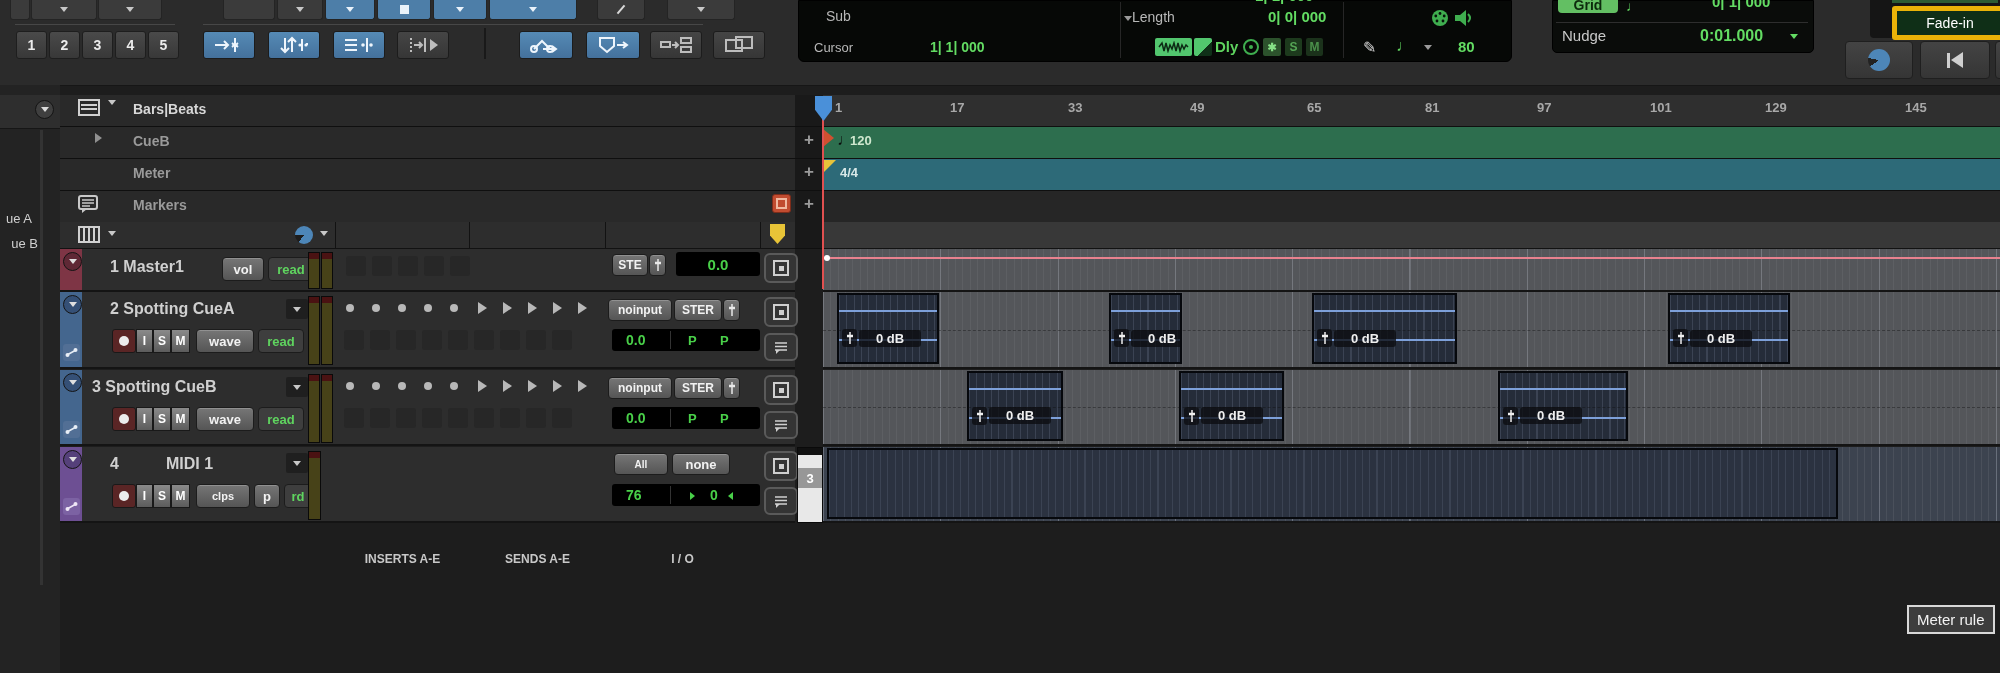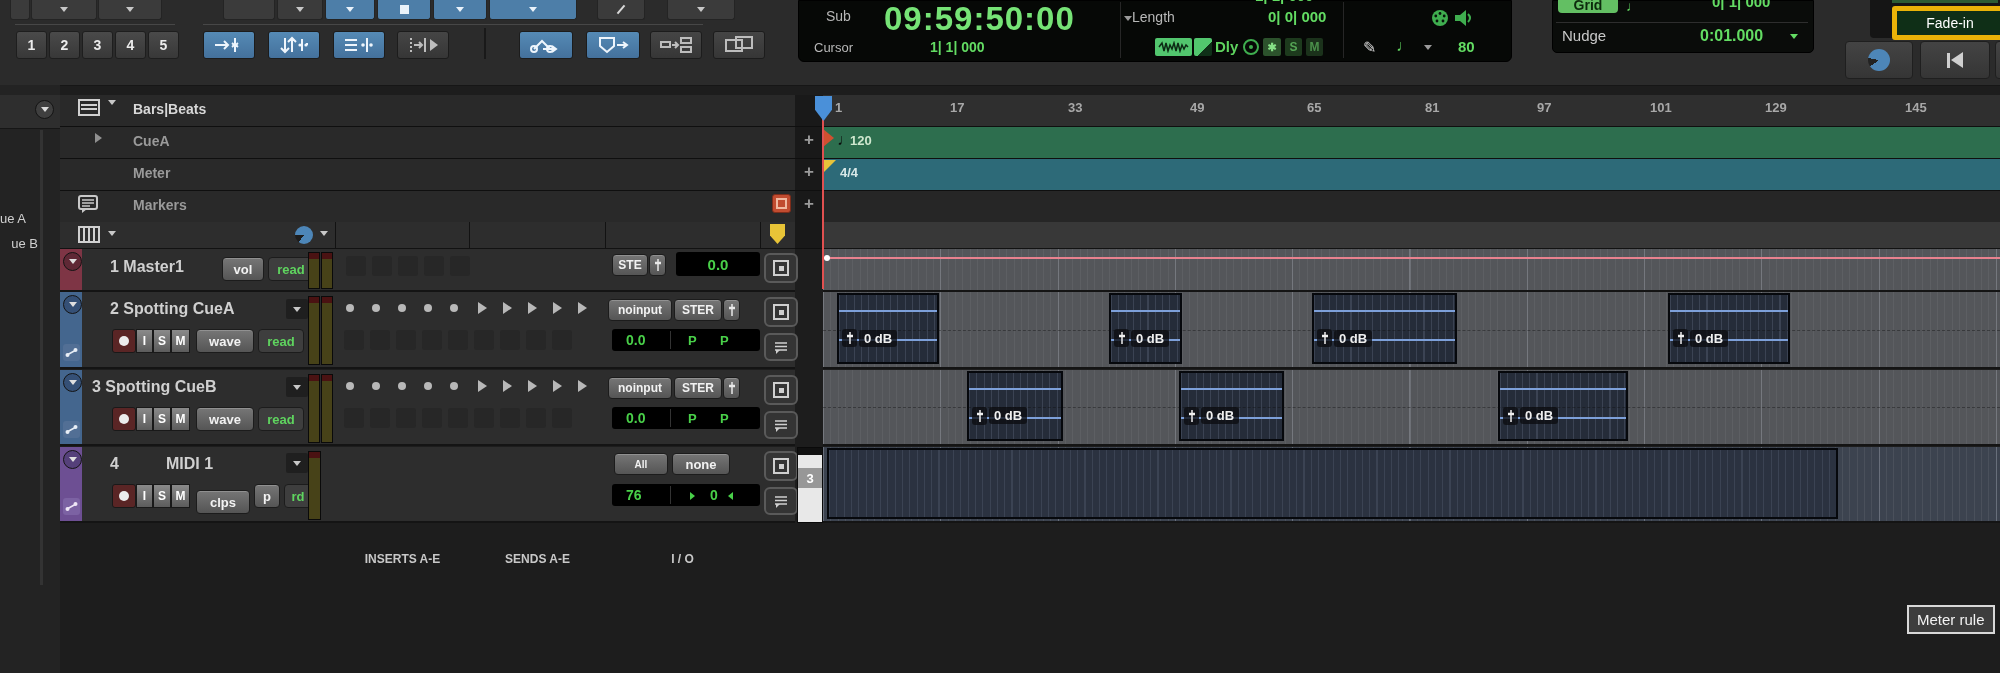--- a/index.html
+++ b/index.html
@@ -51,21 +51,21 @@
   .lane{background-color:#54565a;background-image:
      repeating-linear-gradient(90deg, rgba(225,232,248,0.18) 0 1px, transparent 1px 117.3px),
      repeating-linear-gradient(90deg, rgba(255,255,255,0.055) 0 1px, transparent 1px 7.33px);}
   .lane.dash:after{content:"";position:absolute;left:0;right:0;top:50%;border-top:1px dashed rgba(15,15,15,.4);}
   .clip{position:absolute;background-color:#252c39;border:2px solid #06080c;box-sizing:border-box;overflow:hidden;
         background-image:repeating-linear-gradient(90deg,#3b4353 0 1px, transparent 1px 7.3px);}
   .hl{position:absolute;left:0;right:0;height:2px;background:#7da0da;}
   .cliplabel{position:absolute;left:3px;display:flex;gap:2px;align-items:center;}
   .faderchip{width:15px;height:18px;background:rgba(12,14,18,.8);border-radius:3px;display:flex;align-items:center;justify-content:center;}
   .cliptxt{background:rgba(12,14,18,.8);border-radius:3px;color:#efefef;font-weight:bold;font-size:13px;
-           padding:1px 5px;white-space:nowrap;}
+           padding:1px 17px;white-space:nowrap;}
   .tick{position:absolute;top:5px;color:#a8a8a8;font-weight:bold;font-size:13px;}
   .ismbtn{height:22px;background:linear-gradient(#8a8a8a,#5c5c5c);border:1px solid #191919;color:#fff;
           font-weight:bold;font-size:12px;display:flex;align-items:center;justify-content:center;}
   .tooltip{background:#3d3d3d;border:2px solid #d8d8d8;color:#f2f2f2;font-size:15px;padding:4px 8px;white-space:nowrap;}
 </style>
 </head>
 <body>
 
 <div id="app">
 
@@ -164,21 +164,20 @@
   </div>
   <div class="abs tbtn dark flexc" style="left:713px;">
     <svg width="30" height="20">
         <rect x="2" y="5" width="16" height="11" stroke="#bdbdbd" stroke-width="2" fill="none"></rect>
         <rect x="12" y="2" width="16" height="11" stroke="#bdbdbd" stroke-width="2" fill="none"></rect>
       </svg>
   </div>
 
   <div class="abs counter"></div>
   <div class="abs glabel" style="left:826px;top:8px;font-size:14px;">Sub</div>
-  <div class="abs" style="left:884px;top:0px;color:#76e376;font-weight:bold;font-size:33px;letter-spacing:1px;">09:59:50:00</div>
   <div class="abs tri" style="left:1124px;top:16px;border-top-color:#9a9a9a;"></div>
   <div class="abs glabel" style="left:814px;top:40px;">Cursor</div>
   <div class="abs gval" style="left:930px;top:39px;font-size:14px;">1| 1| 000</div>
   <div class="abs" style="left:1120px;top:2px;width:1px;height:56px;background:#262626;"></div>
 
   <div class="abs clipwrap" style="left:1255px;top:0;width:95px;height:5px;">
     <span class="gval" style="display:block;margin-top:-13px;font-size:15px;">1| 1| 000</span>
   </div>
   <div class="abs glabel" style="left:1132px;top:9px;font-size:14px;">Length</div>
   <div class="abs gval" style="left:1268px;top:8px;font-size:15px;">0| 0| 000</div>
@@ -249,21 +248,21 @@
     <span style="width:0;height:0;border-top:8px solid transparent;border-bottom:8px solid transparent;border-right:12px solid #cfcfcf;"></span>
   </div>
   <div class="abs rbtn" style="left:1995px;width:10px;"></div>
 
   <div class="abs" style="left:0;top:85px;width:60px;height:588px;background:#232323;"></div>
   <div class="abs" style="left:0;top:95px;width:60px;height:33px;background:#2e2e2e;border-bottom:1px solid #161616;"></div>
   <div class="abs circlebtn" style="left:35px;top:100px;background:#3f3f3f;">
       <span class="tri" style="border-top-color:#dadada;"></span>
     </div>
   <div class="abs" style="left:40px;top:130px;width:3px;height:455px;background:#333;"></div>
-  <div class="abs" style="left:0;top:211px;width:38px;text-align:left;color:#cfcfcf;font-size:13px;">ue A</div>
+  <div class="abs" style="left:0;top:211px;width:38px;text-align:center;color:#cfcfcf;font-size:13px;">ue A</div>
   <div class="abs" style="left:0;top:236px;width:38px;text-align:right;color:#cfcfcf;font-size:13px;">ue B</div>
 
   <div class="abs rowhead" style="top:95px;height:31px;"></div>
   <div class="abs narrowcol" style="top:95px;height:31px;"></div>
   <div class="abs rowbody" style="top:95px;height:31px;background:#2f2f2f;" id="barsbody">
       <span class="tick" style="left: 12px;">1</span>
       <span class="tick" style="left: 127px;">17</span>
       <span class="tick" style="left: 245px;">33</span>
       <span class="tick" style="left: 367px;">49</span>
       <span class="tick" style="left: 484px; text-align: center;">65</span>
@@ -279,21 +278,21 @@
         <path d="M3 6 h16 M3 10 h16" stroke="#d0d0d0" stroke-width="2"></path>
       </svg>
   </div>
   <div class="abs tri" style="left:108px;top:100px;"></div>
   <div class="abs rlabel" style="left:133px;top:101px;color:#d8d8d8;">Bars|Beats</div>
 
   <div class="abs rowhead" style="top:127px;height:31px;"></div>
   <div class="abs narrowcol" style="top:127px;height:31px;"></div>
   <div class="abs rowbody" style="top:127px;height:31px;background:#2d6e4e;"></div>
   <div class="abs tri-r" style="left:95px;top:133px;"></div>
-  <div class="abs rlabel" style="left:133px;top:133px;">CueA</div>
+  <div class="abs rlabel" style="left:133px;top:133px;">CueB</div>
   <div class="abs" style="left:804px;top:130px;color:#9a9a9a;font-size:17px;font-weight:bold;">+</div>
   <div class="abs" style="left:823px;top:129px;width:0;height:0;border-top:9px solid transparent;border-bottom:9px solid transparent;border-left:11px solid #d05030;"></div>
   <div class="abs" style="left:837px;top:131px;color:#0a0a0a;font-size:16px;">♩</div>
   <div class="abs" style="left:850px;top:133px;color:#cfe8cf;font-weight:bold;font-size:13px;">120</div>
 
   <div class="abs rowhead" style="top:159px;height:31px;"></div>
   <div class="abs narrowcol" style="top:159px;height:31px;"></div>
   <div class="abs rowbody" style="top:159px;height:31px;background:#2d6a78;"></div>
   <div class="abs rlabel" style="left:133px;top:165px;">Meter</div>
   <div class="abs" style="left:804px;top:162px;color:#9a9a9a;font-size:17px;font-weight:bold;">+</div>
@@ -586,21 +585,21 @@
   <div class="abs tname" style="left:166px;top:455px;">MIDI 1</div>
   <div class="abs flexc" style="left:286px;top:453px;width:22px;height:20px;background:#1f1f1f;border-radius:2px;">
       <span class="tri"></span>
     </div>
   <div class="abs flexc" style="left:112px;top:484px;width:22px;height:22px;background:#5a2525;border:1px solid #191919;border-radius:3px;">
       <span style="width:10px;height:10px;border-radius:50%;background:#ececec;"></span>
     </div>
   <div class="abs ismbtn" style="left:136px;top:484px;width:15px;">I</div>
   <div class="abs ismbtn" style="left:153px;top:484px;width:16px;">S</div>
   <div class="abs ismbtn" style="left:171px;top:484px;width:17px;">M</div>
-  <div class="abs gbtn" style="left:196px;top:484px;width:52px;height:22px;font-size:13px;margin-top:6px;">clps</div>
+  <div class="abs gbtn" style="left:196px;top:484px;width:52px;height:22px;font-size:11px;">clps</div>
   <div class="abs gbtn" style="left:254px;top:484px;width:24px;height:22px;font-size:13px;">p</div>
   <div class="abs dbtn" style="left:284px;top:484px;width:26px;height:22px;font-size:13px;">rd</div>
   <div class="abs meter" style="left:308px;top:451px;width:11px;height:67px;"></div>
   <div class="abs gbtn" style="left:614px;top:453px;width:52px;height:20px;font-size:10px;">All</div>
   <div class="abs gbtn" style="left:672px;top:453px;width:56px;height:20px;font-size:13px;">none</div>
   <div class="abs vbox" style="left:612px;top:484px;width:148px;height:22px;">
     <span style="position:absolute;left:14px;font-size:14px;">76</span>
     <span style="position:absolute;left:58px;top:2px;bottom:2px;width:1px;background:#333;"></span>
     <span style="position:absolute;left:78px;top:8px;width:0;height:0;border-top:4px solid transparent;border-bottom:4px solid transparent;border-left:5px solid #49d049;"></span>
     <span style="position:absolute;left:98px;font-size:14px;">0</span>

